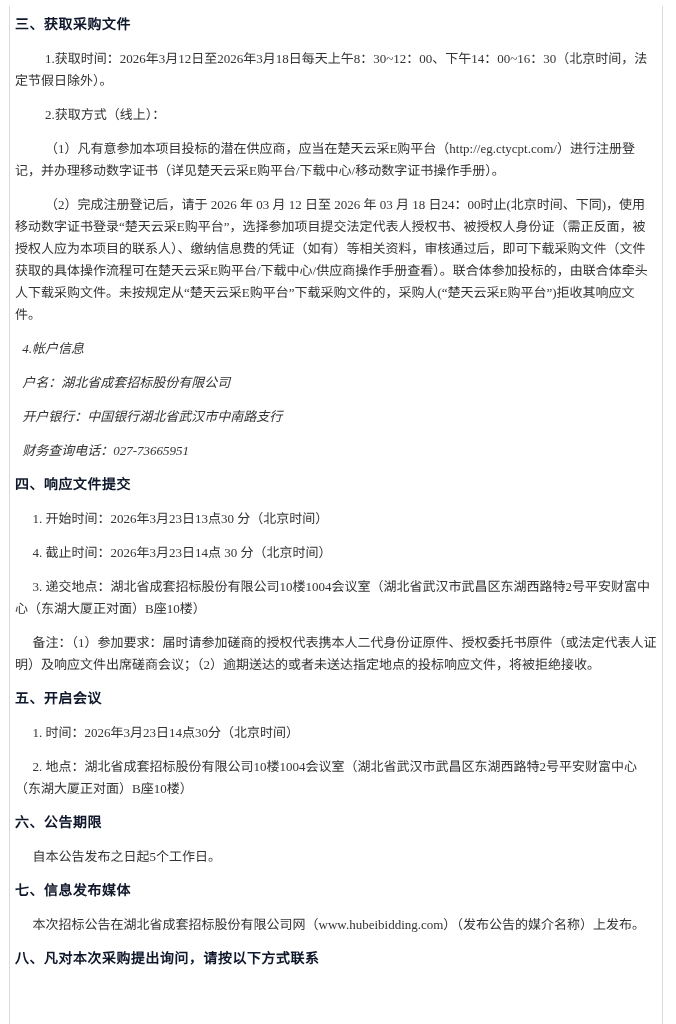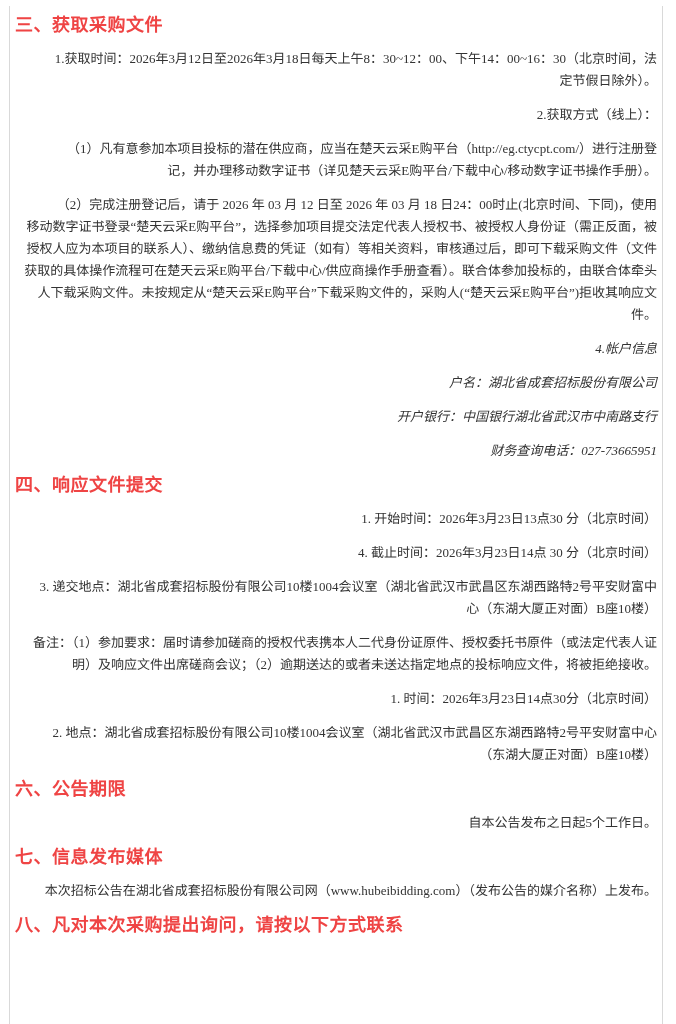--- a/index.html
+++ b/index.html
@@ -20,35 +20,34 @@
     top: 6px;
     bottom: 0;
     width: 654px;
     border-left: 1px solid #d9d9d9;
     border-right: 1px solid #d9d9d9;
     padding: 8px 5px 0 5px;
     box-sizing: border-box;
     background: #ffffff;
   }
   .sec-heading {
-    font-size: 18px;
+    font-size: 14px;
     font-weight: bold;
-    color: #ef4444;
+    color: #0f172a;
     line-height: 22px;
     margin: 12px 0;
     letter-spacing: 0.5px;
   }
   .sec-heading:first-child { margin-top: 0; }
   p.doc-p {
     font-size: 13px;
     line-height: 22px;
     margin: 12px 0;
     color: #333333;
     word-break: break-all;
-    text-align: right;
   }
   .ind-lg { text-indent: 2.3em; }
   .ind-md { text-indent: 1.35em; }
   .ind-sm { text-indent: 0.55em; font-style: italic; }
   .link-underline {
     color: #333333;
     cursor: pointer;
   }
 </style>
 </head>
@@ -65,20 +64,21 @@
   <p class="doc-p ind-sm">户名：湖北省成套招标股份有限公司</p>
   <p class="doc-p ind-sm">开户银行：中国银行湖北省武汉市中南路支行</p>
   <p class="doc-p ind-sm">财务查询电话：027-73665951</p>
 
   <div class="sec-heading">四、响应文件提交</div>
   <p class="doc-p ind-md">1. 开始时间：2026年3月23日13点30 分（北京时间）</p>
   <p class="doc-p ind-md">4. 截止时间：2026年3月23日14点 30 分（北京时间）</p>
   <p class="doc-p ind-md">3. 递交地点：湖北省成套招标股份有限公司10楼1004会议室（湖北省武汉市武昌区东湖西路特2号平安财富中心（东湖大厦正对面）B座10楼）</p>
   <p class="doc-p ind-md">备注：（1）参加要求：届时请参加磋商的授权代表携本人二代身份证原件、授权委托书原件（或法定代表人证明）及响应文件出席磋商会议；（2）逾期送达的或者未送达指定地点的投标响应文件，将被拒绝接收。</p>
 
+  <div class="sec-heading">五、开启会议</div>
   <p class="doc-p ind-md">1. 时间：2026年3月23日14点30分（北京时间）</p>
   <p class="doc-p ind-md">2. 地点：湖北省成套招标股份有限公司10楼1004会议室（湖北省武汉市武昌区东湖西路特2号平安财富中心（东湖大厦正对面）B座10楼）</p>
 
   <div class="sec-heading">六、公告期限</div>
   <p class="doc-p ind-md">自本公告发布之日起5个工作日。</p>
 
   <div class="sec-heading">七、信息发布媒体</div>
   <p class="doc-p ind-md"><span>本次招标公告在</span><span class="link-underline">湖北省成套招标股份有限公司网（www.hubeibidding.com）</span><span>（发布公告的媒介名称）上发布。</span></p>
 
   <div class="sec-heading">八、凡对本次采购提出询问，请按以下方式联系</div>

